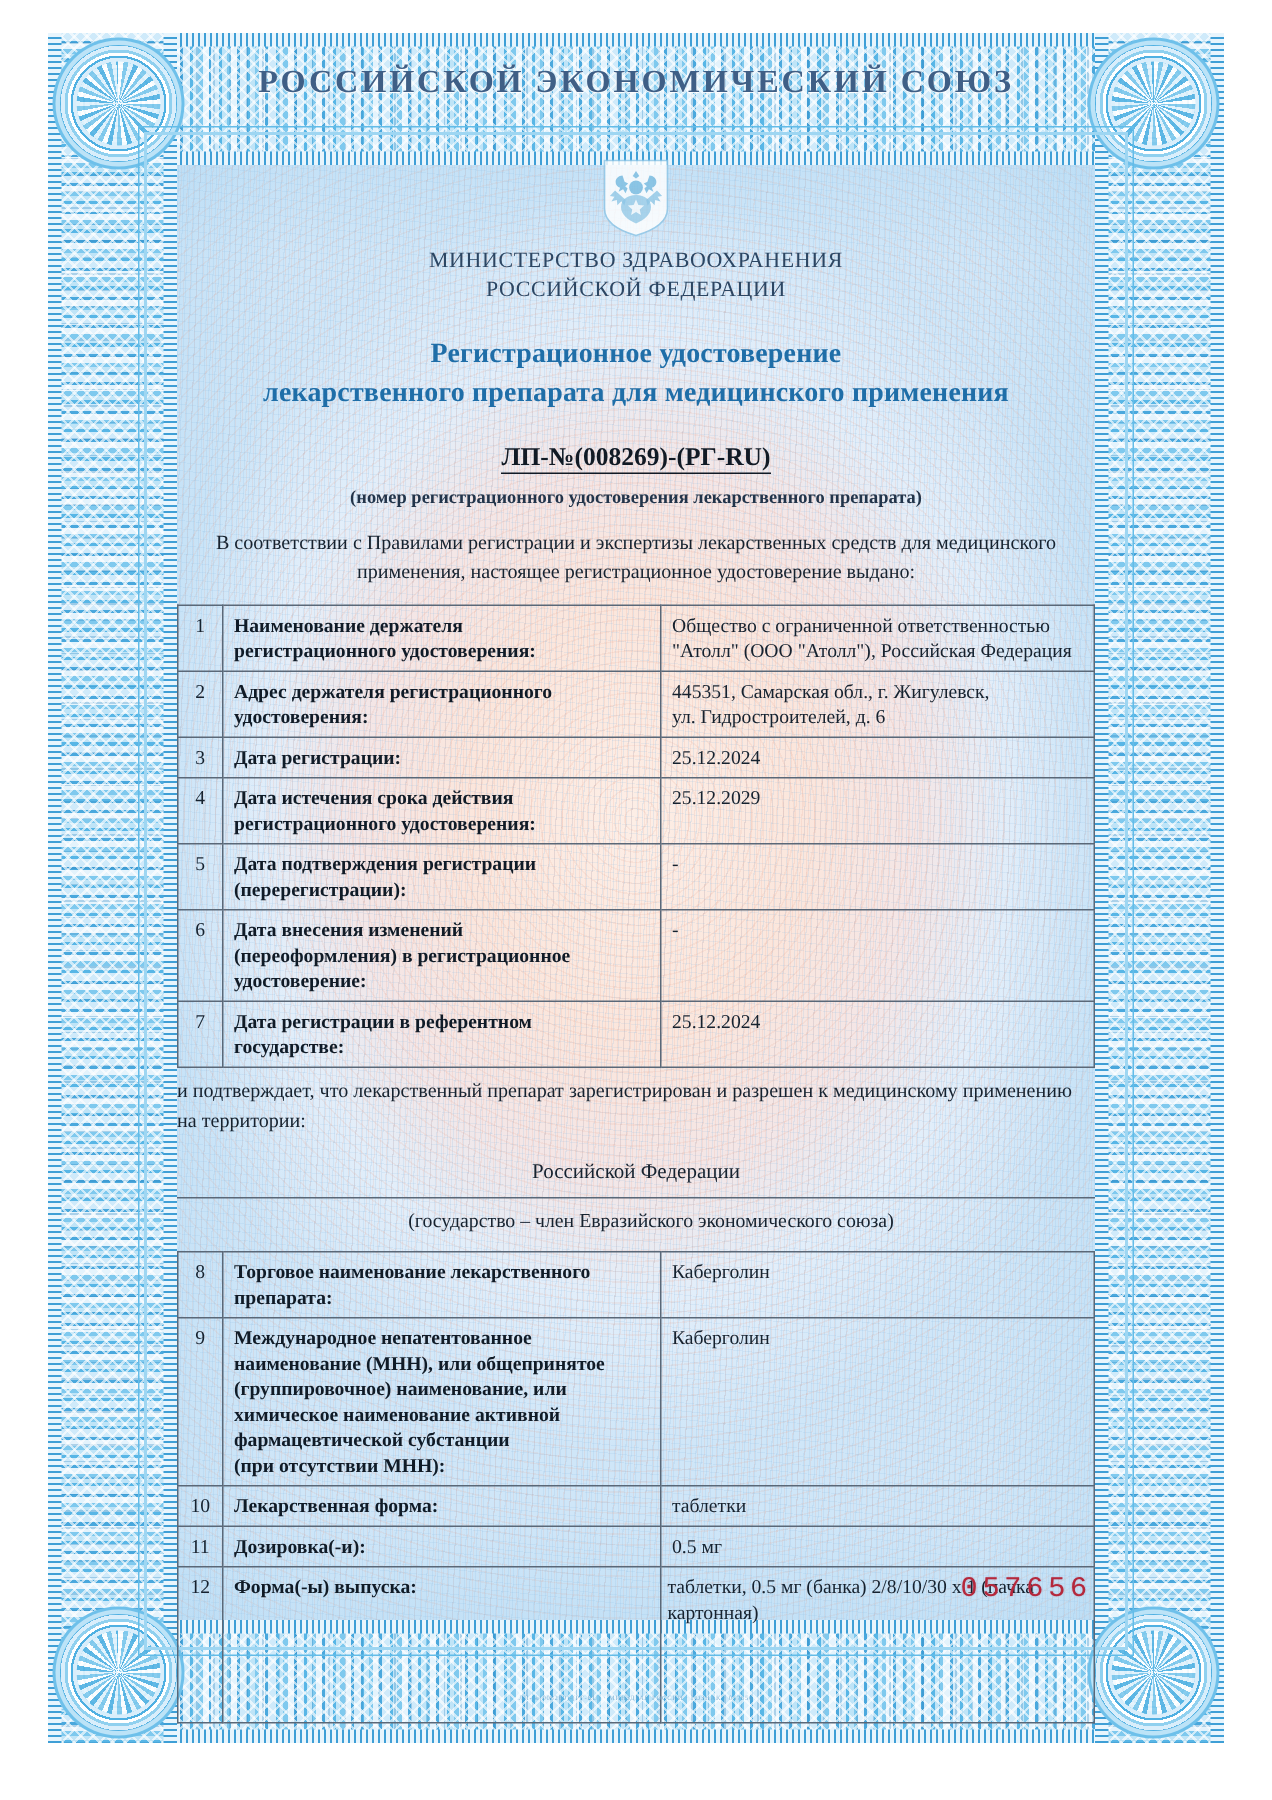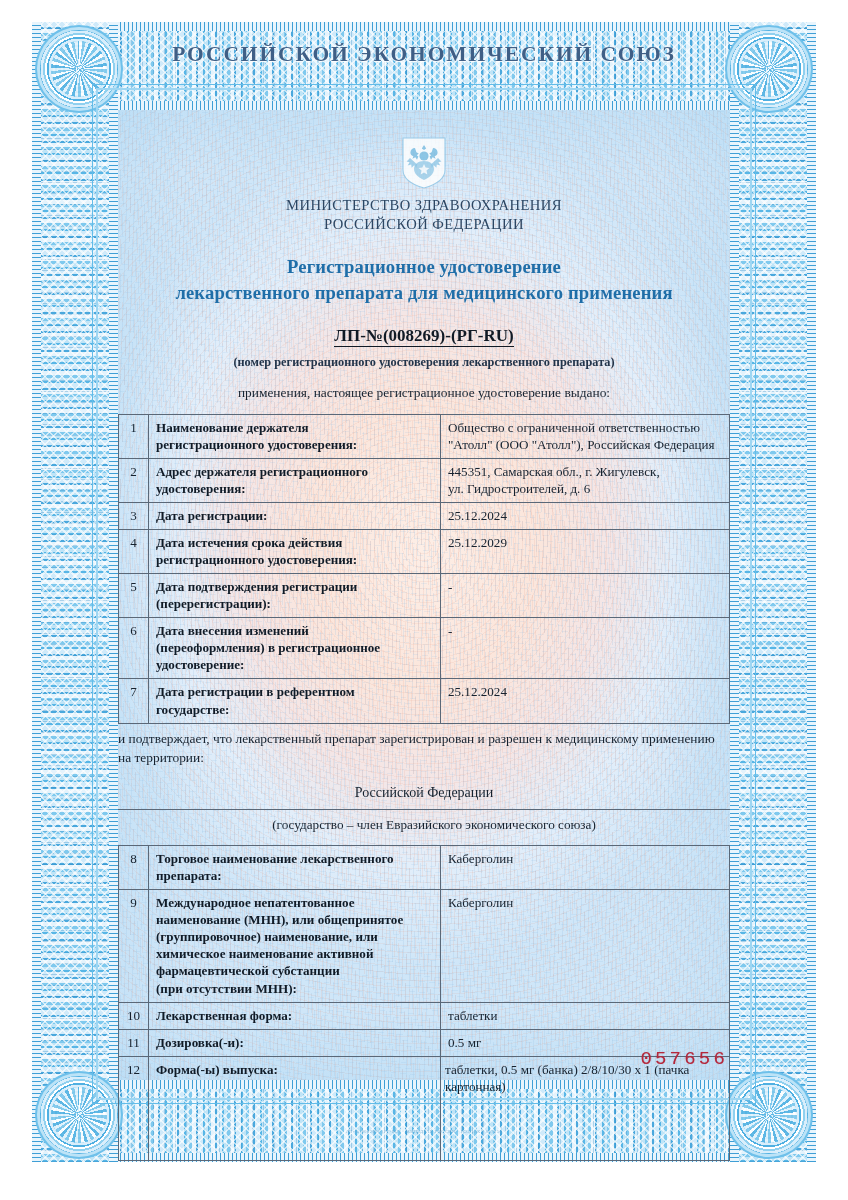--- a/index.html
+++ b/index.html
@@ -172,21 +172,21 @@
     font-size: 21.5px; font-weight: 700;
     letter-spacing: 1.9px;
     color: #3f5f86;
     text-shadow: 0 1px 0 rgba(255,255,255,0.85), 0 0 3px rgba(255,255,255,0.7);
     white-space: nowrap;
   }
 
   
   #content {
     position: absolute;
-    left: 86px; top: 88px; width: 612px;
+    left: 86px; top: 57px; width: 612px;
     z-index: 5;
     color: #15202e;
   }
 
   
   .emblem-wrap {
     display: flex; justify-content: center;
     margin-top: 26px; margin-bottom: 6px;
   }
   .emblem { width: 46px; height: 54px; display: block; opacity: .82; }
@@ -411,20 +411,21 @@
       <span class="l2">лекарственного препарата для медицинского применения</span>
     </div>
 
     <div class="reg-number">
       <span>ЛП-№(008269)-(РГ-RU)</span>
     </div>
 
     <div class="caption">(номер регистрационного удостоверения лекарственного препарата)</div>
 
     <div class="intro">
+      <div>В соответствии с Правилами регистрации и экспертизы лекарственных средств для медицинского</div>
       <div>применения, настоящее регистрационное удостоверение выдано:</div>
     </div>
 
     <table class="reg">
       <tbody>
           <tr>
             <td class="num">1</td>
             <td class="lbl">Наименование держателя<br>регистрационного удостоверения:</td>
             <td class="val">Общество с ограниченной ответственностью<br>"Атолл" (ООО "Атолл"), Российская Федерация</td>
           </tr>

